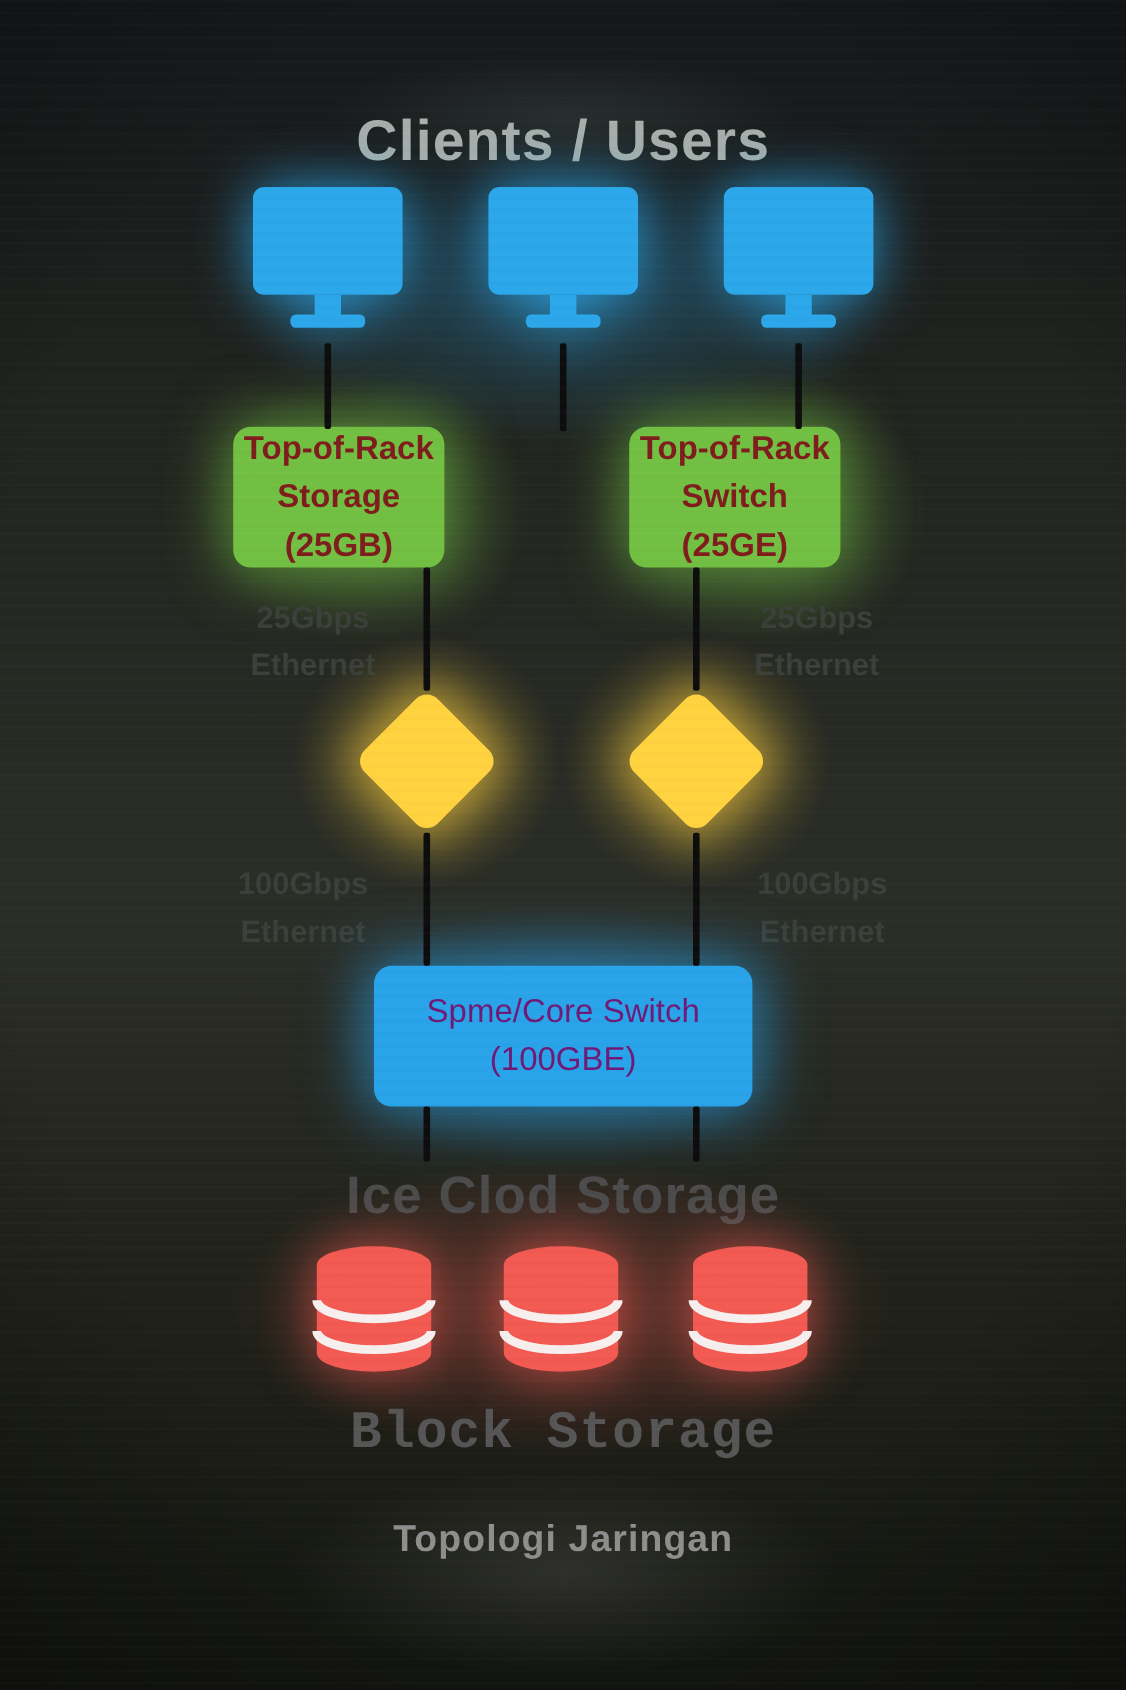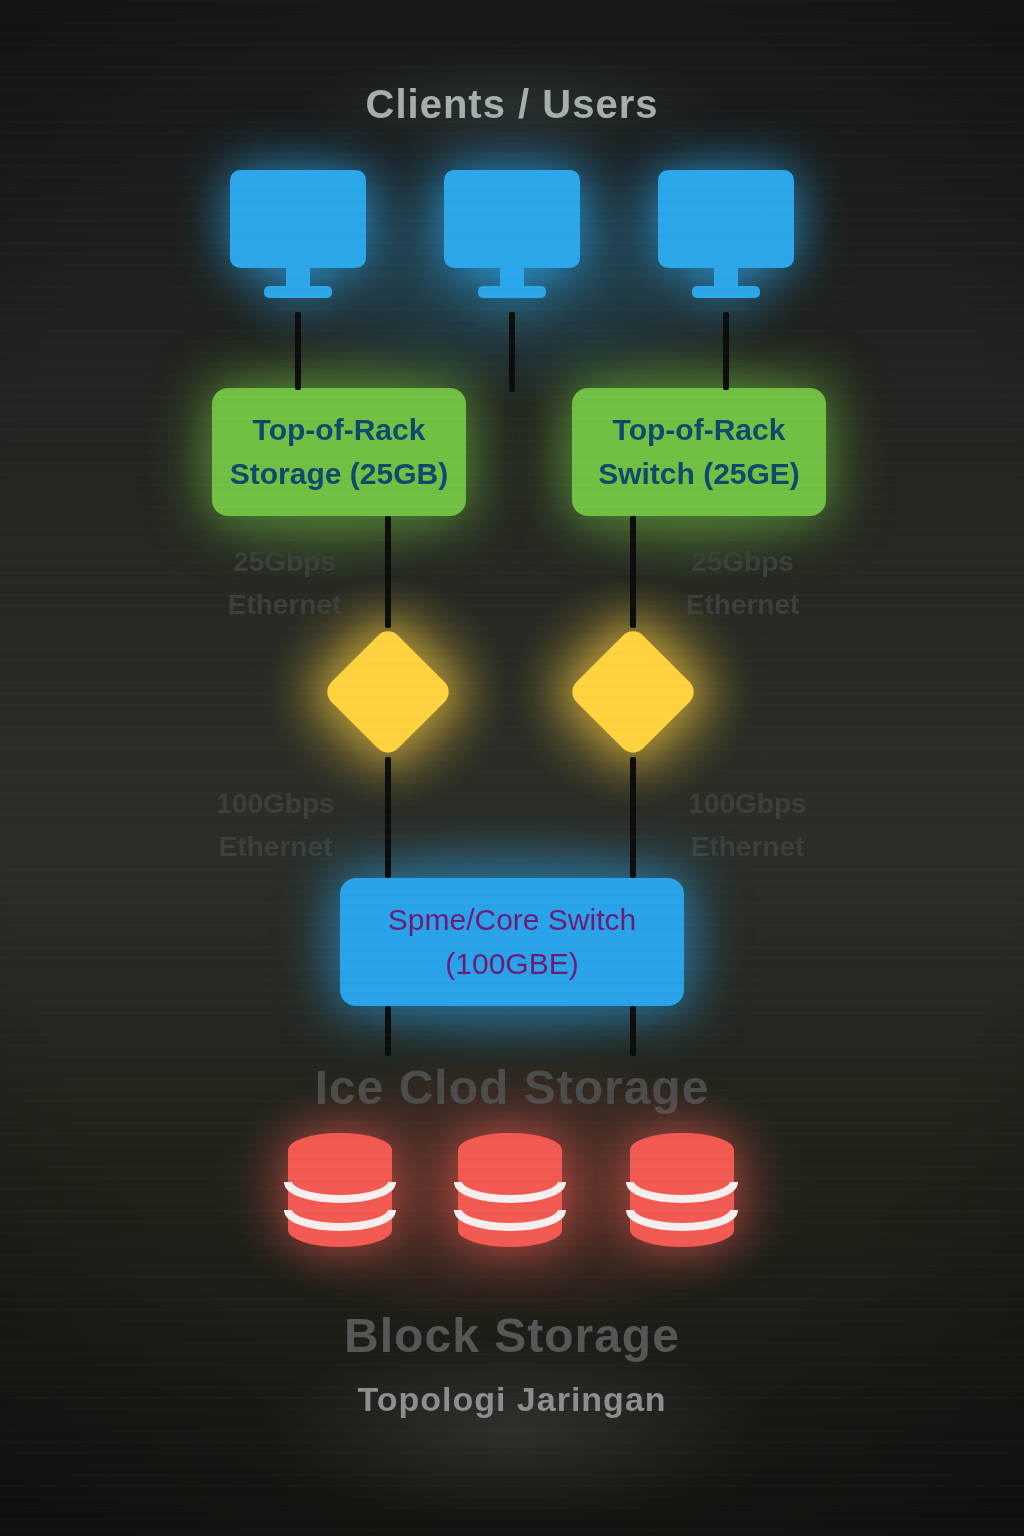--- a/index.html
+++ b/index.html
@@ -13,35 +13,35 @@
     position:absolute;inset:0;z-index:2;pointer-events:none;
     background:radial-gradient(ellipse 120% 110% at 50% 45%, rgba(0,0,0,0) 42%, rgba(0,0,0,0.45) 78%, rgba(0,0,0,0.82) 100%);
   }
   .streaks{
     position:absolute;inset:0;z-index:6;pointer-events:none;opacity:.5;
     background:repeating-linear-gradient(180deg, rgba(255,255,255,0.025) 0 2px, rgba(0,0,0,0.02) 2px 6px, rgba(255,255,255,0) 6px 11px);
   }
   .layer{position:absolute;inset:0;z-index:3;}
 
   .clients-title{
-    position:absolute;left:0;top:82px;width:100%;text-align:center;
-    font-size:40px;font-weight:600;letter-spacing:1px;color:var(--heading-gray,#A7AFAB);
+    position:absolute;left:0;top:98px;width:100%;text-align:center;
+    font-size:52px;font-weight:600;letter-spacing:1px;color:var(--heading-gray,#A7AFAB);
   }
 
   .monitor{position:absolute;width:156px;height:142px;filter:drop-shadow(0 0 26px rgba(43,167,234,0.85));}
   .monitor .fill{fill:var(--client-blue,#2BA7EA);}
 
   .vline{position:absolute;width:6px;background:var(--line-black,#0D0D0D);z-index:3;border-radius:2px;}
 
   .switch-box{
-    position:absolute;width:254px;height:128px;border-radius:16px;
+    position:absolute;width:192px;height:128px;border-radius:16px;
     background:var(--switch-green,#72C043);
     box-shadow:0 0 50px 10px rgba(114,192,67,0.55);
     display:flex;flex-direction:column;justify-content:center;align-items:center;
-    color:#0c4a6e;font-size:30px;font-weight:700;line-height:44px;text-align:center;
+    color:#7f1d1d;font-size:30px;font-weight:700;line-height:44px;text-align:center;
   }
   .core-box{
     position:absolute;left:340px;top:878px;width:344px;height:128px;border-radius:16px;
     background:var(--core-blue,#29A3E9);
     box-shadow:0 0 50px 12px rgba(41,163,233,0.55);
     display:flex;flex-direction:column;justify-content:center;align-items:center;
     color:#701a75;font-size:30px;font-weight:400;line-height:44px;text-align:center;
   }
 
   .link-label{
@@ -169,21 +169,21 @@
       <path class="stripe" d="M7 52 A52 17 0 0 0 111 52"></path>
       <path class="stripe" d="M7 80 A52 17 0 0 0 111 80"></path>
     </svg>
     <svg class="db" style="left:623px;top:1130px;" viewBox="0 0 118 122">
       <path class="fill" d="M7 20 L7 100 A52 17 0 0 0 111 100 L111 20 Z"></path>
       <ellipse class="fill" cx="59" cy="20" rx="52" ry="17"></ellipse>
       <path class="stripe" d="M7 52 A52 17 0 0 0 111 52"></path>
       <path class="stripe" d="M7 80 A52 17 0 0 0 111 80"></path>
     </svg>
 
-    <div class="storage-title" style="top:1308px;color:#565656;">Block Storage</div>
+    <div class="storage-title" style="top:1276px;color:#565656;font-family:Liberation Mono, monospace;">Block Storage</div>
 
     <div class="footer">
       <div>Topologi Jaringan</div>
     </div>
 
   </div>
 
   <div class="streaks"></div>
 </div>
 

